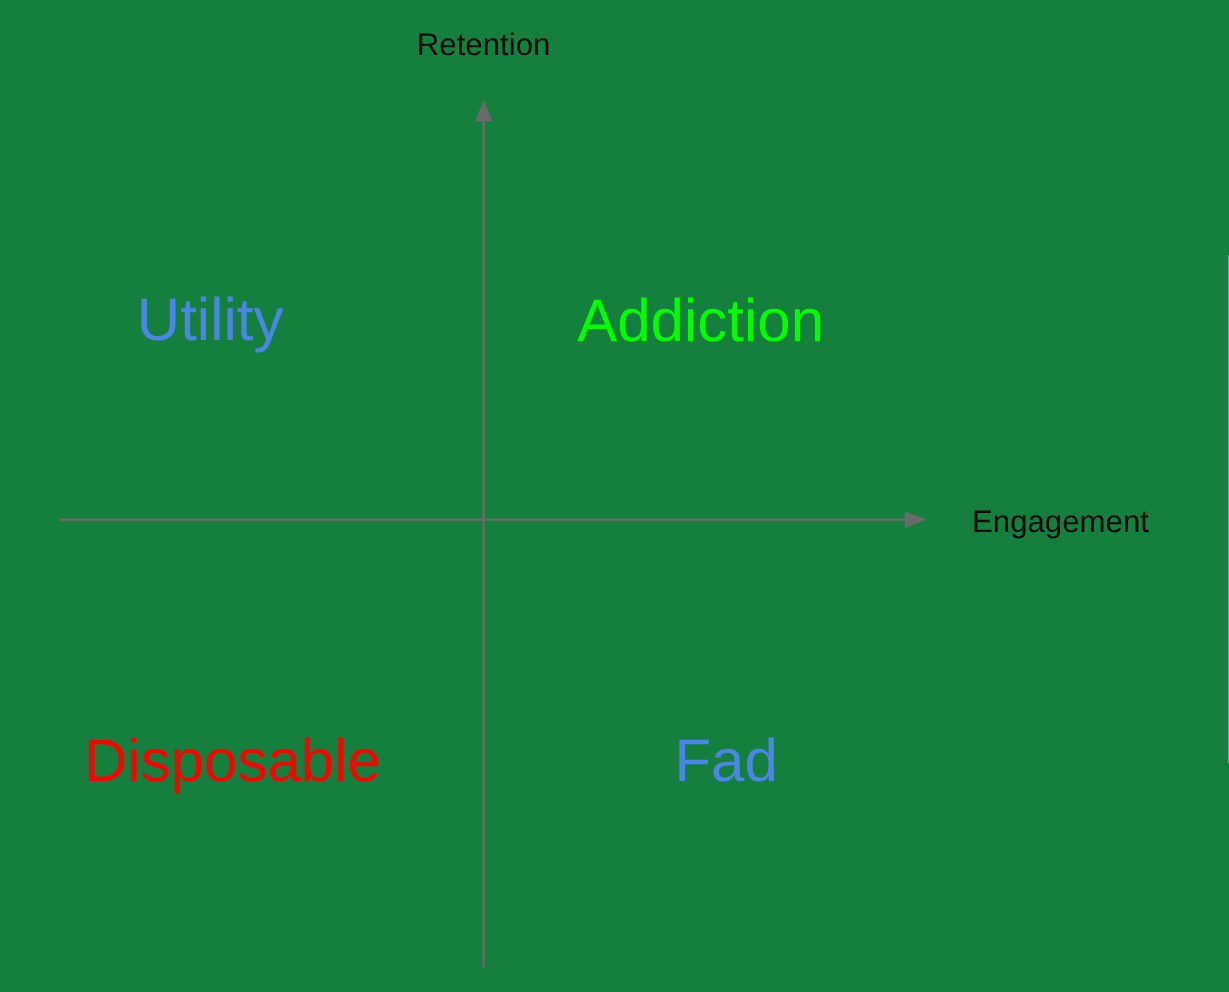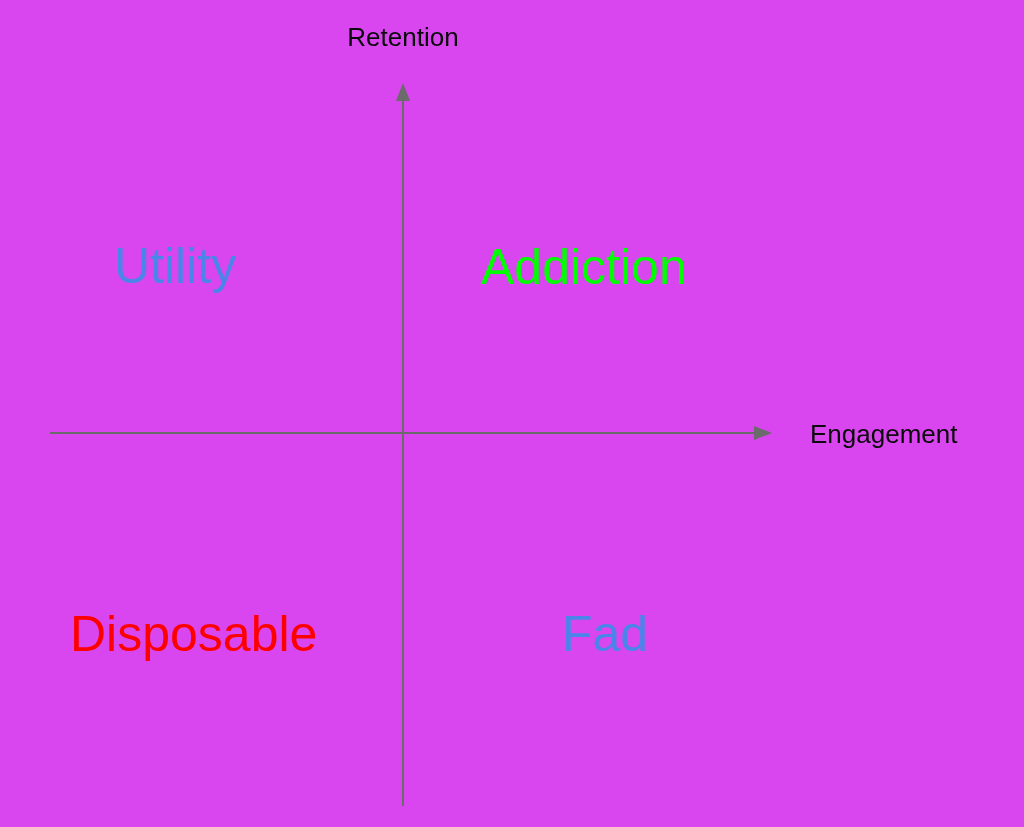--- a/index.html
+++ b/index.html
@@ -5,21 +5,21 @@
   html, body {
     margin: 0;
     padding: 0;
     background: #ffffff;
     font-family: "Liberation Sans", "DejaVu Sans", sans-serif;
   }
   .canvas {
     position: relative;
     width: 1024px;
     height: 827px;
-    background: #d946ef;
+    background: #15803d;
     overflow: hidden;
   }
   svg.diagram {
     position: absolute;
     left: 0;
     top: 0;
     width: 1024px;
     height: 827px;
   }
   .axis-label {

